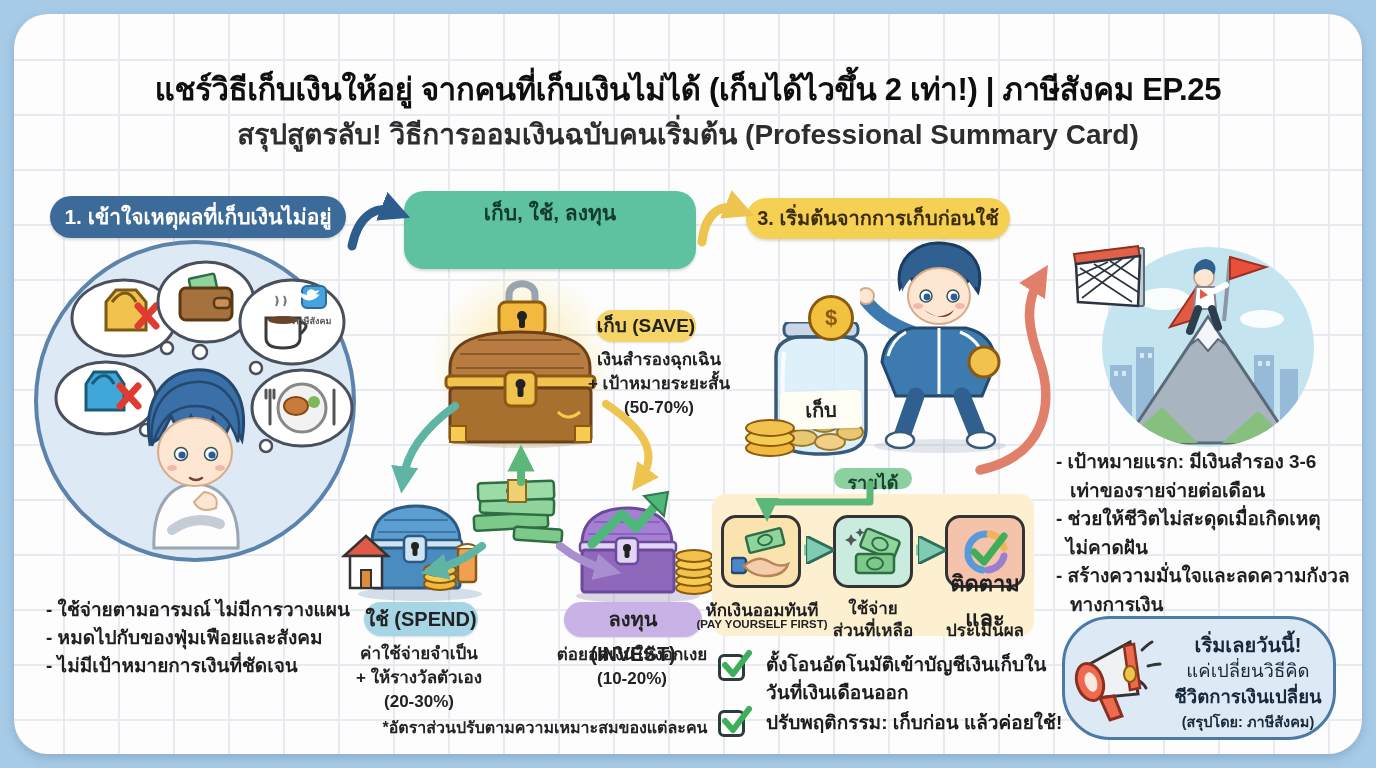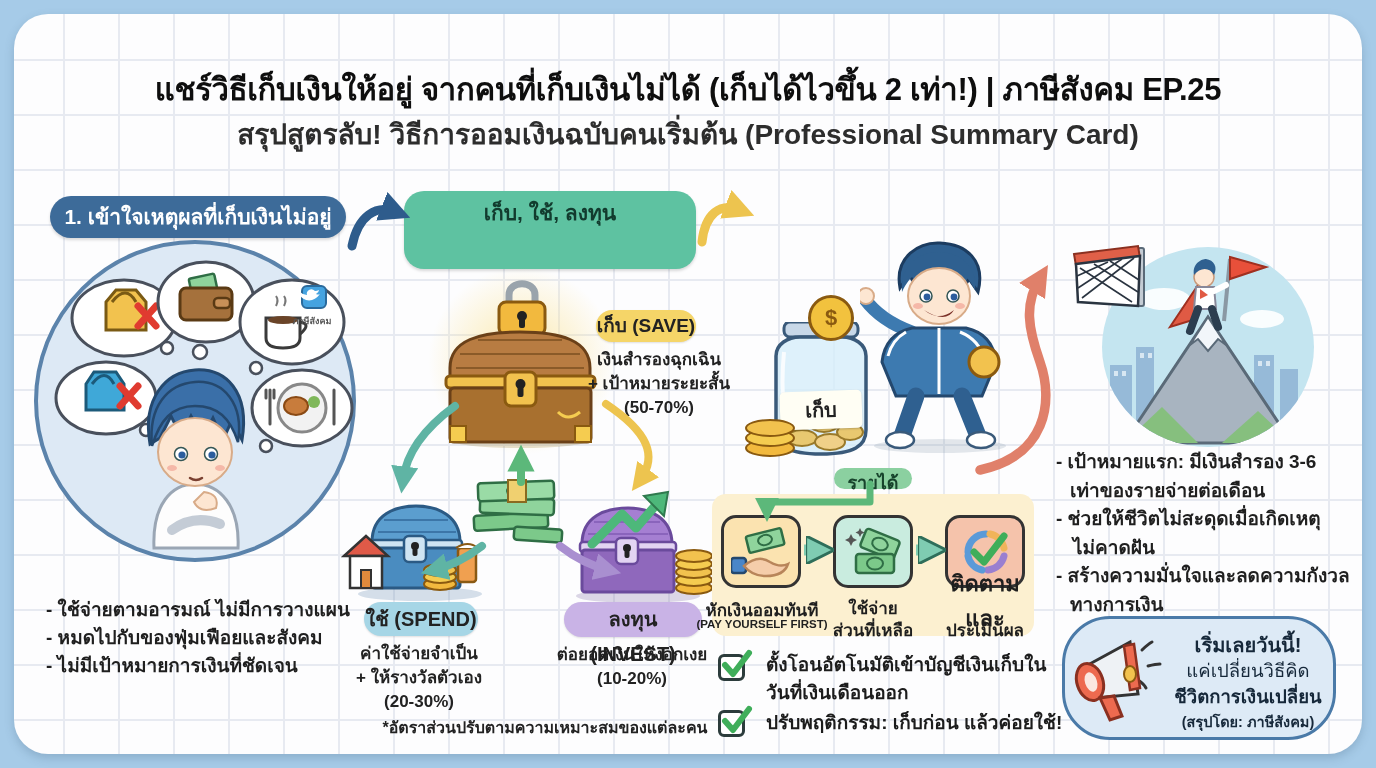--- a/index.html
+++ b/index.html
@@ -65,20 +65,21 @@
 <div class="canvas">
  <div class="card">
 
   <div class="abs title">แชร์วิธีเก็บเงินให้อยู่ จากคนที่เก็บเงินไม่ได้ (เก็บได้ไวขึ้น 2 เท่า!) | ภาษีสังคม EP.25</div>
   <div class="abs subtitle">สรุปสูตรลับ! วิธีการออมเงินฉบับคนเริ่มต้น (Professional Summary Card)</div>
 
   <div class="abs pill hdr1">1. เข้าใจเหตุผลที่เก็บเงินไม่อยู่</div>
   <div class="abs pill hdr2">
     <div>เก็บ, ใช้, ลงทุน</div>
   </div>
+  <div class="abs pill hdr3">3. เริ่มต้นจากการเก็บก่อนใช้</div>
 
   <div class="abs s1circle"></div>
   <svg class="abs" style="left:20px; top:226px;" width="322" height="322" viewBox="0 0 322 322">
 
     <g>
       <ellipse cx="90" cy="78" rx="52" ry="38" fill="#fff" stroke="#49505c" stroke-width="3"></ellipse>
       <circle cx="133" cy="108" r="6" fill="#fff" stroke="#49505c" stroke-width="2.5"></circle>
       <path d="M72,62 l10,-12 h20 l10,12 v28 h-40 z" fill="#f2c24e" stroke="#7a5a14" stroke-width="3"></path>
       <path d="M78,62 q14,-18 24,0" fill="none" stroke="#7a5a14" stroke-width="3"></path>
       <path d="M104,66 l18,20 M122,66 l-18,20" stroke="#e03b30" stroke-width="7" stroke-linecap="round"></path>
@@ -374,21 +375,21 @@
           <line x1="38" y1="17" x2="67" y2="36"></line>
       <line x1="62" y1="14" x2="10" y2="54"></line>
           <line x1="50" y1="15" x2="6" y2="44"></line>
           <line x1="36" y1="18" x2="5" y2="32"></line>
     </g>
   </svg>
   <div class="abs bullets s4bullets" style="line-height:28.5px;">
     <div>- เป้าหมายแรก: มีเงินสำรอง 3-6</div>
     <div style="padding-left:14px;">เท่าของรายจ่ายต่อเดือน</div>
     <div>- ช่วยให้ชีวิตไม่สะดุดเมื่อเกิดเหตุ</div>
-    <div style="padding-left:17px;font-family:Liberation Serif, serif;">ไม่คาดฝัน</div>
+    <div style="padding-left:10px;font-family:Liberation Serif, serif;">ไม่คาดฝัน</div>
     <div>- สร้างความมั่นใจและลดความกังวล</div>
     <div style="padding-left:14px;">ทางการเงิน</div>
   </div>
   <div class="abs cta"></div>
   <svg class="abs" style="left:1058px; top:622px;" width="96" height="90" viewBox="0 0 96 90">
     <path d="M70,14 q6,-6 10,-8 M76,30 q8,-2 12,-2 M66,44 q6,4 8,8" stroke="#333" stroke-width="3" stroke-linecap="round" fill="none"></path>
     <polygon points="14,30 58,6 66,58 24,62" fill="#eef2f5" stroke="#333" stroke-width="3"></polygon>
     <ellipse cx="18" cy="46" rx="13" ry="19" fill="#ed6a4f" stroke="#8a3020" stroke-width="3" transform="rotate(-18 18 46)"></ellipse>
     <ellipse cx="19" cy="46" rx="6" ry="10" fill="#fbe8e0" transform="rotate(-18 19 46)"></ellipse>
     <polygon points="52,10 62,8 68,52 58,54" fill="#ed6a4f" stroke="#8a3020" stroke-width="2.5"></polygon>

